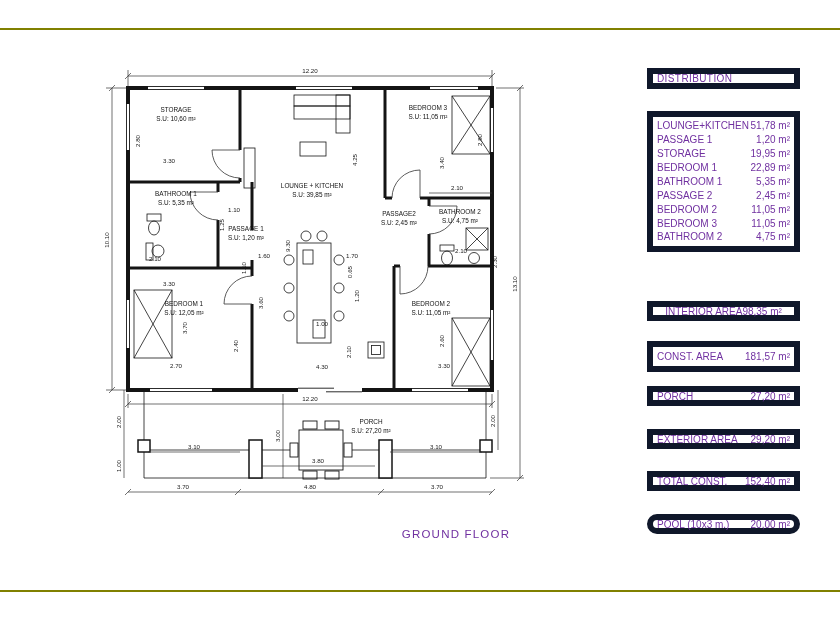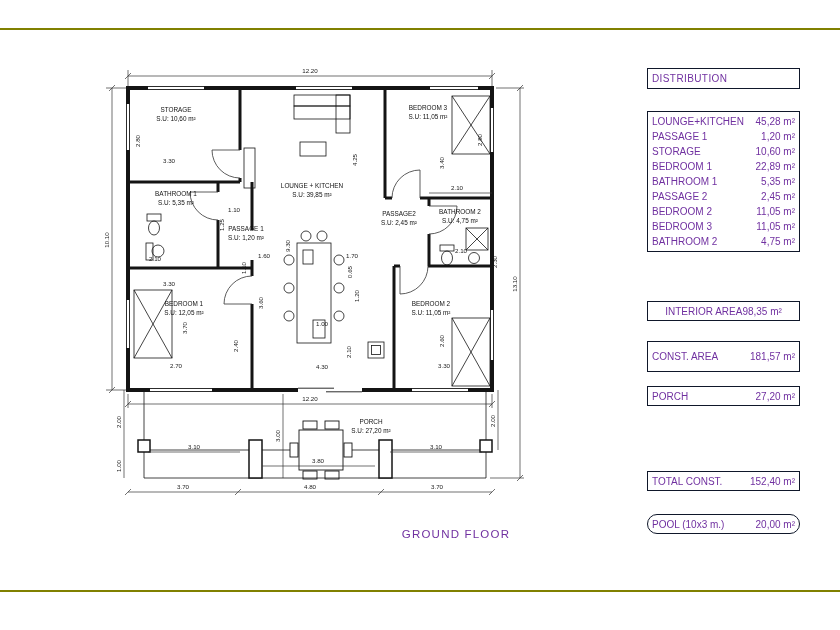--- a/index.html
+++ b/index.html
@@ -7,21 +7,21 @@
   .sheet { position:relative; width:840px; height:630px; background:#fff; overflow:hidden; }
   .sheet-line { position:absolute; left:0; width:840px; height:2px; background:#808000; }
   .sheet-line.top { top:28px; }
   .sheet-line.bottom { top:590px; }
   svg.plan { position:absolute; left:0; top:0; }
   svg text { font-family:"Liberation Sans",sans-serif; }
   .dim  { font-size:6.2px; fill:#1a1a1a; }
   .room { font-size:6.4px; fill:#111; }
   .title-text { font-size:11.5px; fill:#7030A0; letter-spacing:1.2px; }
   .dist { position:absolute; left:647px; top:0; width:153px; height:630px; color:#7030A0; font-size:10px; }
-  .box { position:absolute; left:0; width:153px; border:1px solid #0f172a; background:#fff;
+  .box { position:absolute; left:0; width:153px; border:6px solid #0f172a; background:#fff;
          display:flex; align-items:center; justify-content:space-between; padding:0 4px; }
   .box.header { top:68px; height:21px; justify-content:flex-start; letter-spacing:.4px; }
   .box.rooms  { top:111px; height:141px; flex-direction:column; align-items:stretch;
                 justify-content:space-around; padding:2px 4px; }
   .box.rooms .row { display:flex; justify-content:space-between; }
   .s0 { top:301px; height:20px;justify-content:center; } .s1 { top:341px; height:31px; } .s2 { top:386px; height:20px; }
   .s3 { top:429px; height:20px; } .s4 { top:471px; height:20px; } .s5 { top:514px; height:20px;border-radius:10px; }
   .val { text-align:right; }
 </style>
 </head>
@@ -234,29 +234,29 @@
     <text class="title-text" text-anchor="middle" x="456" y="538">GROUND FLOOR</text>
   </svg>
 
   <div class="dist">
     <div class="box header">
       <span>DISTRIBUTION</span>
     </div>
     <div class="box rooms">
       <div class="row">
           <span class="lbl">LOUNGE+KITCHEN</span>
-          <span class="val">45,28 m²</span>
+          <span class="val">51,78 m²</span>
         </div>
       <div class="row">
           <span class="lbl">PASSAGE 1</span>
           <span class="val">1,20 m²</span>
         </div>
       <div class="row">
           <span class="lbl">STORAGE</span>
-          <span class="val">10,60 m²</span>
+          <span class="val">19,95 m²</span>
         </div>
       <div class="row">
           <span class="lbl">BEDROOM 1</span>
           <span class="val">22,89 m²</span>
         </div>
       <div class="row">
           <span class="lbl">BATHROOM 1</span>
           <span class="val">5,35 m²</span>
         </div>
       <div class="row">
@@ -281,20 +281,24 @@
         <span class="val">98,35 m²</span>
       </div>
     <div class="box s1">
         <span class="lbl">CONST. AREA</span>
         <span class="val">181,57 m²</span>
       </div>
     <div class="box s2">
         <span class="lbl">PORCH</span>
         <span class="val">27,20 m²</span>
       </div>
+    <div class="box s3">
+        <span class="lbl">EXTERIOR AREA</span>
+        <span class="val">29,20 m²</span>
+      </div>
     <div class="box s4">
         <span class="lbl">TOTAL CONST.</span>
         <span class="val">152,40 m²</span>
       </div>
     <div class="box s5">
         <span class="lbl">POOL (10x3 m.)</span>
         <span class="val">20,00 m²</span>
       </div>
   </div>
 </div>

